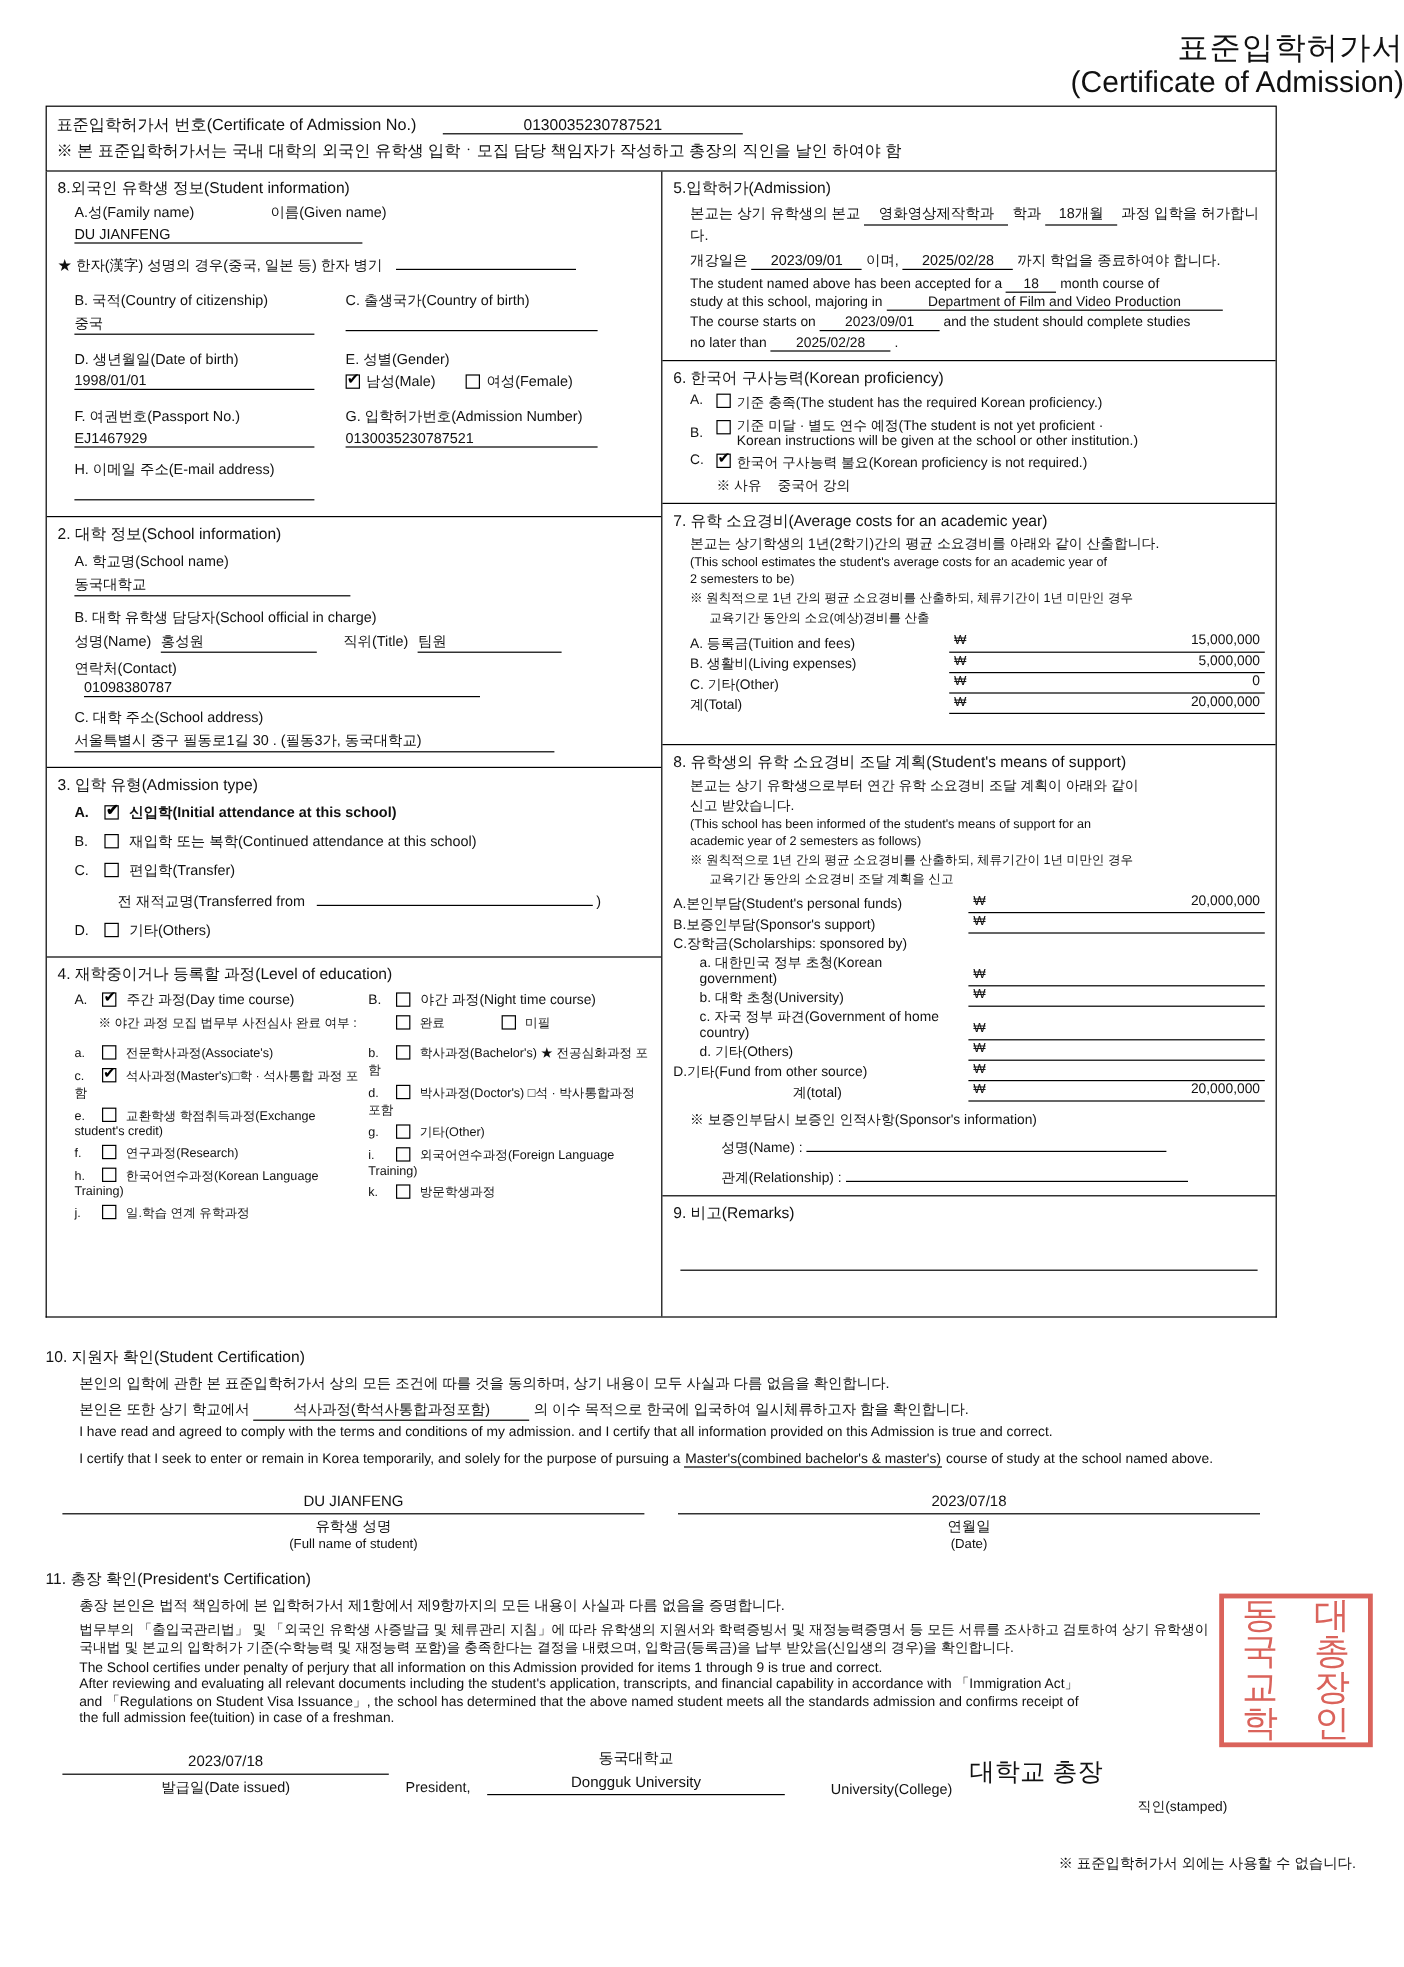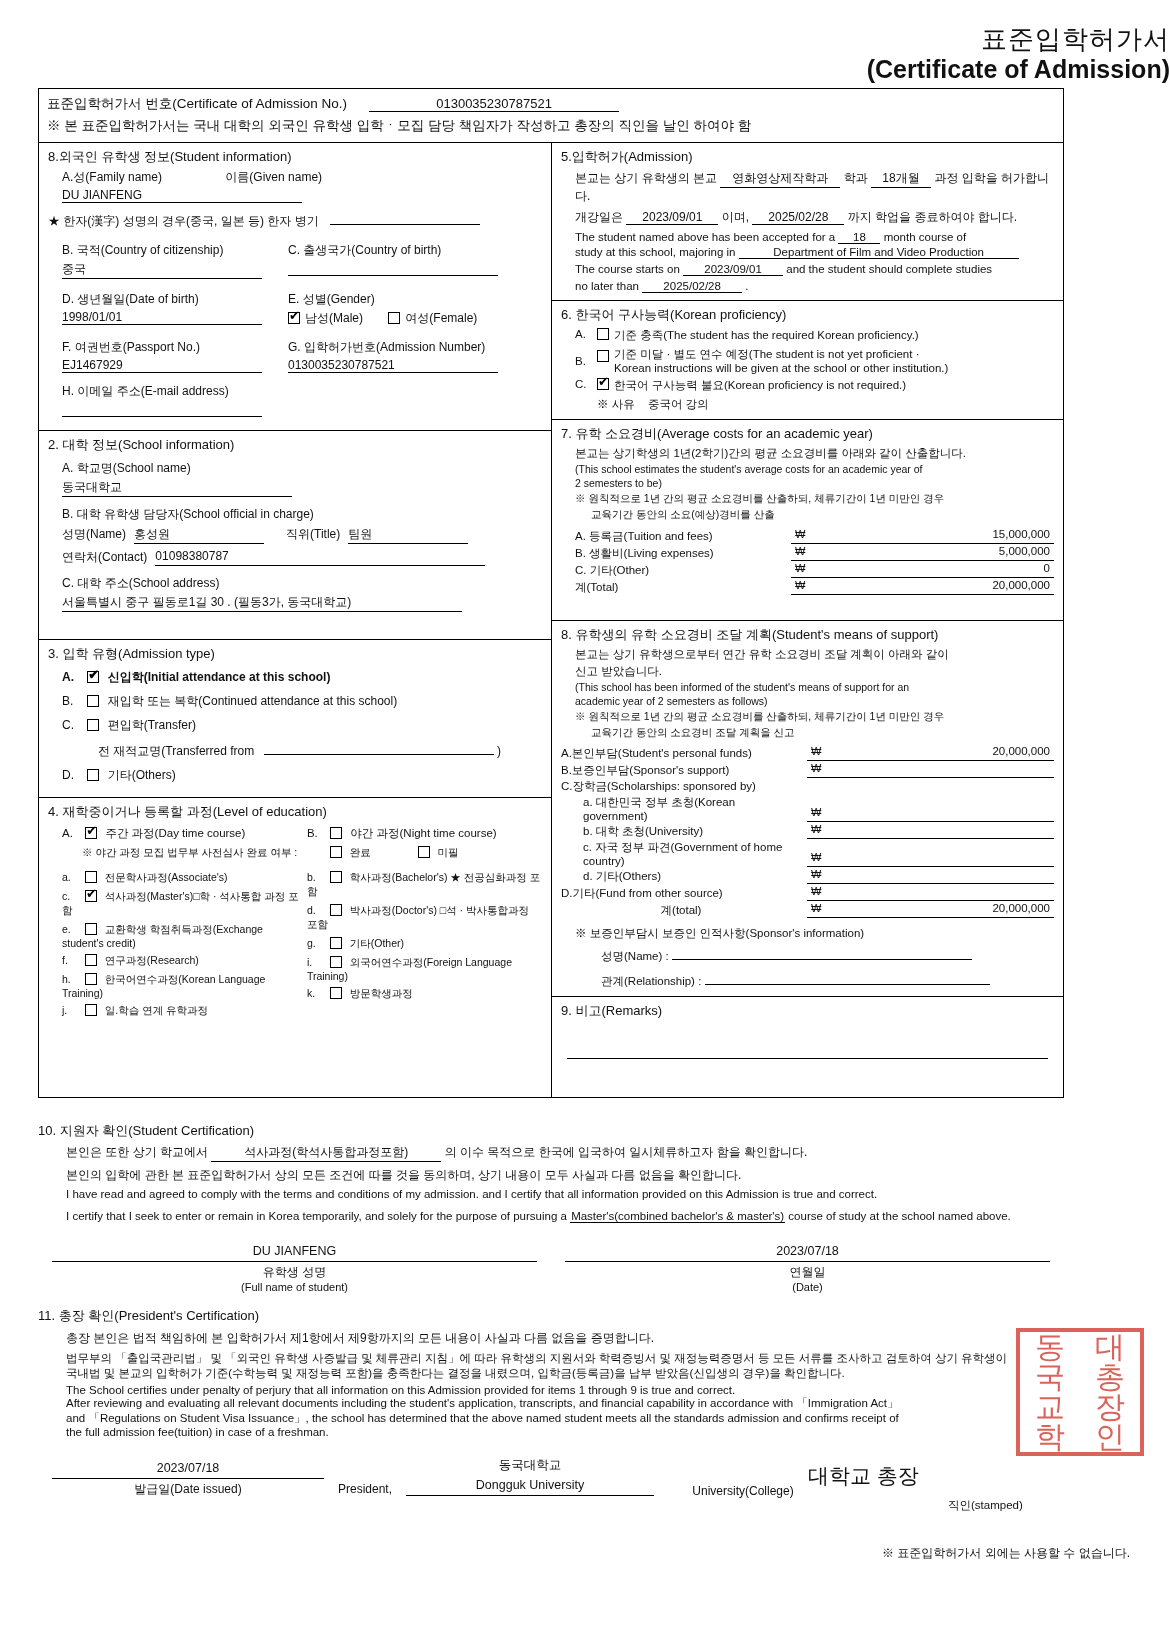--- a/index.html
+++ b/index.html
@@ -26,21 +26,21 @@
     padding-top: 22px;
   }
   .title-ko {
     font-size: 26px;
     letter-spacing: 1px;
     font-weight: 400;
   }
   .title-en {
     font-size: 25px;
     margin-top: -2px;
-    font-weight: 700;
+    font-weight: 400;
   }
   .outer {
     position: absolute;
     left: 38px;
     top: 88px;
     width: 1026px;
   }
   .hdr-box {
     border: 1px solid #000;
     box-sizing: border-box;
@@ -282,21 +282,21 @@
           <div class="fld indent" style="margin-top:6px;">A. 학교명(School name)</div>
           <div class="fld indent"><span class="val-line" style="width:230px;">동국대학교</span></div>
 
           <div class="fld indent" style="margin-top:9px;">B. 대학 유학생 담당자(School official in charge)</div>
           <div class="fld indent row" style="margin-top:3px;">
             <span>성명(Name)</span>
             <span class="val-line" style="width:130px; margin-left:8px;">홍성원</span>
             <span style="margin-left:22px;">직위(Title)</span>
             <span class="val-line" style="width:120px; margin-left:8px;">팀원</span>
           </div>
-          <div class="fld indent row" style="margin-top:5px;">
+          <div class="fld indent row" style="margin-top:5px;flex-direction:column;">
             <span>연락처(Contact)</span>
             <span class="val-line" style="width:330px; margin-left:8px;">01098380787</span>
           </div>
 
           <div class="fld indent" style="margin-top:9px;">C. 대학 주소(School address)</div>
           <div class="fld indent"><span class="val-line" style="width:400px;">서울특별시 중구 필동로1길 30 .  (필동3가, 동국대학교)</span></div>
         </div>
 
         <div class="sect" style="min-height:147px;">
           <div class="sect-title">3. 입학 유형(Admission type)</div>
@@ -614,26 +614,26 @@
         </div>
 
       </div>
     </div>
   </div>
 
   <div class="bottom">
 
     <div>
       <div style="font-size:13px;">10. 지원자 확인(Student Certification)</div>
+      <div style="font-size:12px; margin-top:5px; padding-left:28px;">본인의 입학에 관한 본 표준입학허가서 상의 모든 조건에 따를 것을 동의하며, 상기 내용이 모두 사실과 다름 없음을 확인합니다.</div>
       <div style="font-size:12px; margin-top:4px; padding-left:28px;">
         <span>본인은 또한 상기 학교에서</span>
         <span class="lbl-underline" style="width:230px;">석사과정(학석사통합과정포함)</span>
         <span>의 이수 목적으로 한국에 입국하여 일시체류하고자 함을 확인합니다.</span>
       </div>
-      <div style="font-size:12px; margin-top:5px; padding-left:28px;">본인의 입학에 관한 본 표준입학허가서 상의 모든 조건에 따를 것을 동의하며, 상기 내용이 모두 사실과 다름 없음을 확인합니다.</div>
       <div style="font-size:11.5px; margin-top:4px; padding-left:28px;">I have read and agreed to comply with the terms and conditions of my admission. and I certify that all information provided on this Admission is true and correct.</div>
       <div style="font-size:11.5px; margin-top:10px; padding-left:28px;">
         <span>I certify that I seek to enter or remain in Korea temporarily, and solely for the purpose of pursuing a</span>
         <span class="lbl-underline" style="width:215px;">Master's(combined bachelor's &amp; master's)</span>
         <span>course of study at the school named above.</span>
       </div>
 
       <div class="sig-grid">
         <div class="sig-cell">
           <div class="sig-line">DU JIANFENG</div>

